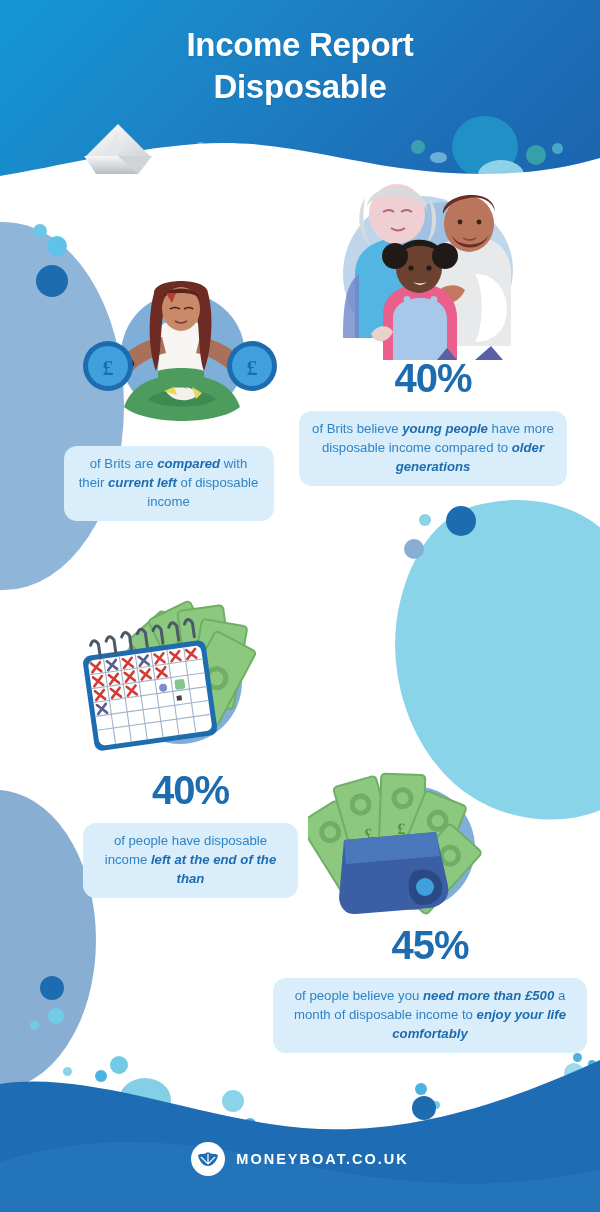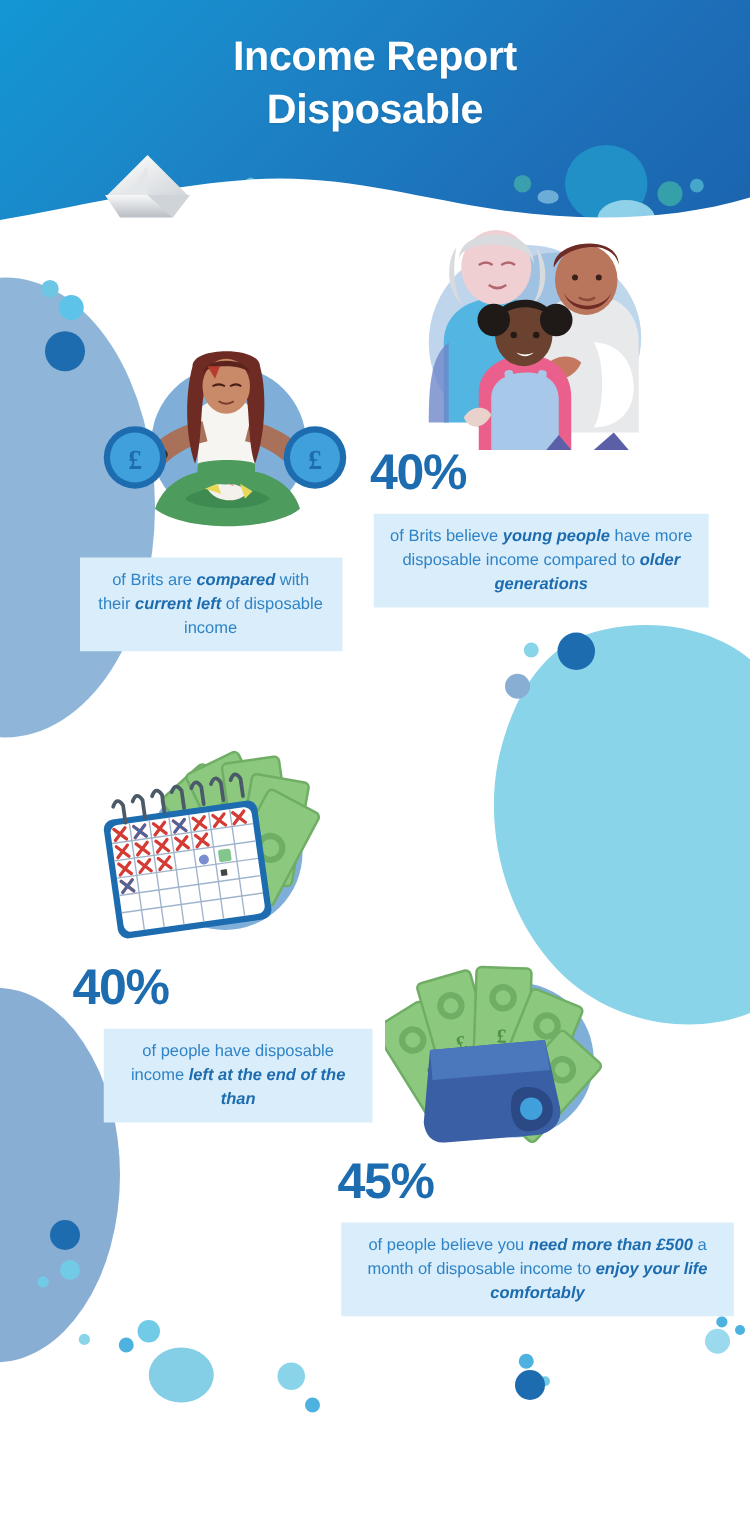--- a/index.html
+++ b/index.html
@@ -27,24 +27,24 @@
   .brand-logo{width:34px;height:34px;border-radius:50%;background:#fff;display:flex;align-items:center;justify-content:center;}
   .brand-text{color:#fff;font-size:14.5px;font-weight:bold;letter-spacing:2.0px;}
 
   
   .deco{position:absolute;border-radius:50%;pointer-events:none;}
 
   
   .stat{position:absolute;}
   .pct{
     color:#1d6cb0;font-weight:bold;font-size:40px;line-height:1;
-    letter-spacing:-1px;
+    text-align:center;letter-spacing:-1px;
   }
   .caption{
-    background:#d9eefa;border-radius:0;
+    background:#d9eefa;border-radius:13px;
     color:#2f83c6;font-size:13.2px;line-height:1.43;text-align:center;
     padding:9px 13px;box-sizing:border-box;
   }
   .caption b{color:#1d6cb0;font-style:italic;font-weight:bold;}
 
   
   .stat-1{left:36px;top:432px;width:265px;}
   .stat-1 .caption{width:210px;margin:14px auto 0;}
   .stat-2{left:296px;top:358px;width:274px;}
   .stat-2 .caption{width:268px;margin:13px auto 0;}
@@ -355,14 +355,30 @@
       <path d="M110,108 C122,106 132,112 134,122 C136,134 128,142 116,143 C108,144 102,138 101,128 C100,116 102,110 110,108 Z" fill="#2b4a85"></path>
       <circle cx="117" cy="125" r="9" fill="#3fa0dc"></circle>
     </svg>
   </div>
 
   <div class="stat stat-4">
     <div class="pct">45%</div>
     <div class="caption">of people believe you <b>need more than £500</b> a month of disposable income to <b>enjoy your life comfortably</b></div>
   </div>
 
+  <div class="footer">
+    <svg class="footer-svg" viewBox="0 0 600 200" preserveAspectRatio="none">
+      <path d="M0,72 C80,60 170,96 270,112 C370,128 470,108 600,48 L600,200 L0,200 Z" fill="#1e6cb4"></path>
+      <path d="M0,150 C90,120 180,126 300,152 C420,178 510,176 600,158 L600,200 L0,200 Z" fill="#2a7cc0" opacity=".55"></path>
+    </svg>
+
+    <div class="footer-brand">
+      <span class="brand-logo">
+        <svg width="22" height="16" viewBox="0 0 22 16">
+          <path d="M1,4 C4,2 7,4 11,1 C15,4 18,2 21,4 C20,10 16,15 11,15 C6,15 2,10 1,4 Z" fill="#1e6cb4"></path>
+          <path d="M11,3 L11,13 M4,6 L11,13 L18,6" stroke="#ffffff" stroke-width="1.2" fill="none"></path>
+        </svg>
+      </span>
+      <span class="brand-text">MONEYBOAT.CO.UK</span>
+    </div>
+  </div>
 
 </div>
 
 </body></html>

